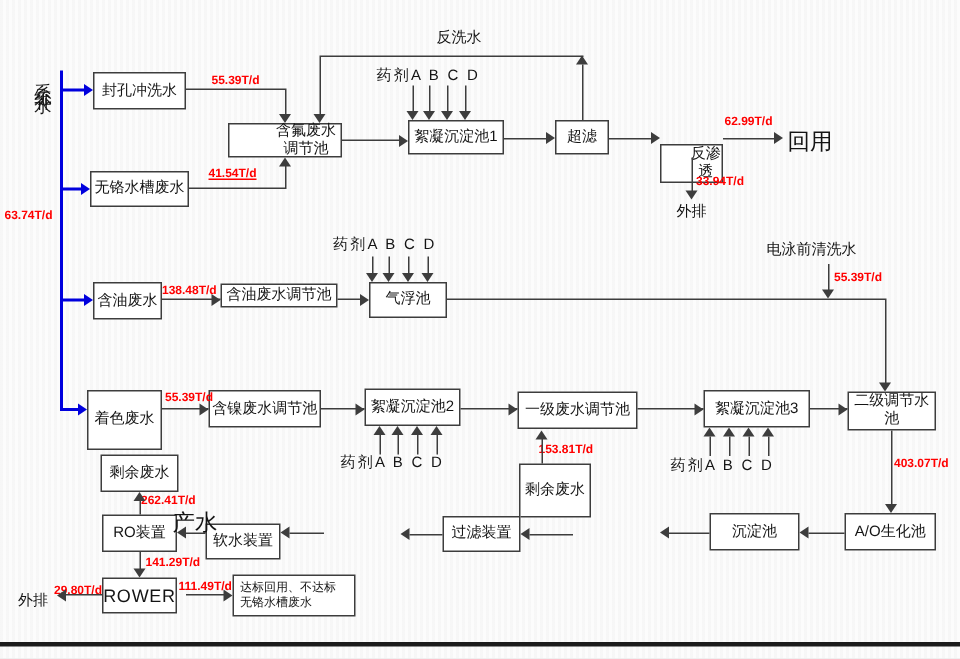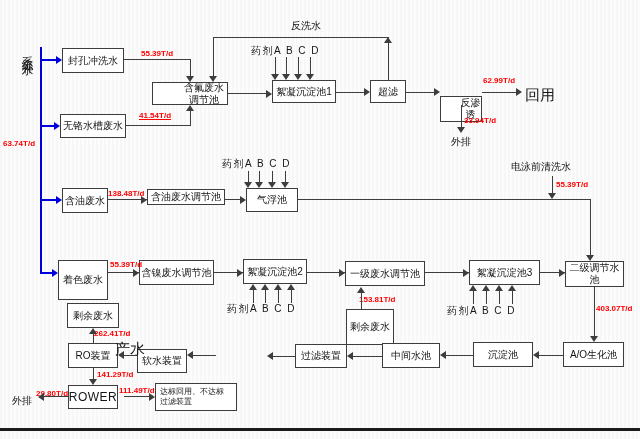--- a/index.html
+++ b/index.html
@@ -45,26 +45,25 @@
     <div class="node" style="left: 139px; top: 260px; width: 75px; height: 25px;">含镍废水调节池</div>
     <div class="node" style="left: 243px; top: 259px; width: 64px; height: 25px;">絮凝沉淀池2</div>
     <div class="node" style="left: 345px; top: 261px; width: 80px; height: 25px;">一级废水调节池</div>
     <div class="node" style="left: 469px; top: 260px; width: 71px; height: 25px;">絮凝沉淀池3</div>
     <div class="node" style="left: 565px; top: 261px; width: 59px; height: 26px;">二级调节水池</div>
     <div class="node" style="left: 346px; top: 309px; width: 48px; height: 36px;">剩余废水</div>
     <div class="node" style="left: 67px; top: 303px; width: 52px; height: 25px;">剩余废水</div>
     <div class="node" style="left: 68px; top: 343px; width: 50px; height: 25px;">RO装置</div>
     <div class="node" style="left: 137px; top: 349px; width: 50px; height: 24px;">软水装置</div>
     <div class="node" style="left: 295px; top: 344px; width: 52px; height: 24px;">过滤装置</div>
-    <div class="node" style="left: 382px; top: 343px; width: 58px; height: 25px;">中间水池</div>
     <div class="node" style="left: 473px; top: 342px; width: 60px; height: 25px;">沉淀池</div>
     <div class="node" style="left: 563px; top: 342px; width: 61px; height: 25px;">A/O生化池</div>
     <div class="node latin" style="left: 68px; top: 385px; width: 50px; height: 24px;">ROWER</div>
     <div class="node small" style="left: 155px; top: 383px; width: 82px; height: 28px;">达标回用、不达标
-过滤装置</div>
+无铬水槽废水</div>
     <div class="lbl vert" style="left: 21px; top: 46px;">系统补水</div>
     <div class="lbl" style="left: 291px; top: 21px;">反洗水</div>
     <div class="lbl chem" style="left: 251px; top: 46px;">药剂A B C D</div>
     <div class="lbl chem" style="left: 222px; top: 159px;">药剂A B C D</div>
     <div class="lbl chem" style="left: 227px; top: 304px;">药剂A B C D</div>
     <div class="lbl chem" style="left: 447px; top: 306px;">药剂A B C D</div>
     <div class="lbl sm" style="left: 525px; top: 87px;">回用</div>
     <div class="lbl" style="left: 451px; top: 137px;">外排</div>
     <div class="lbl" style="left: 511px; top: 162px;">电泳前清洗水</div>
     <div class="lbl sm" style="left: 115px; top: 341px;">产水</div>

